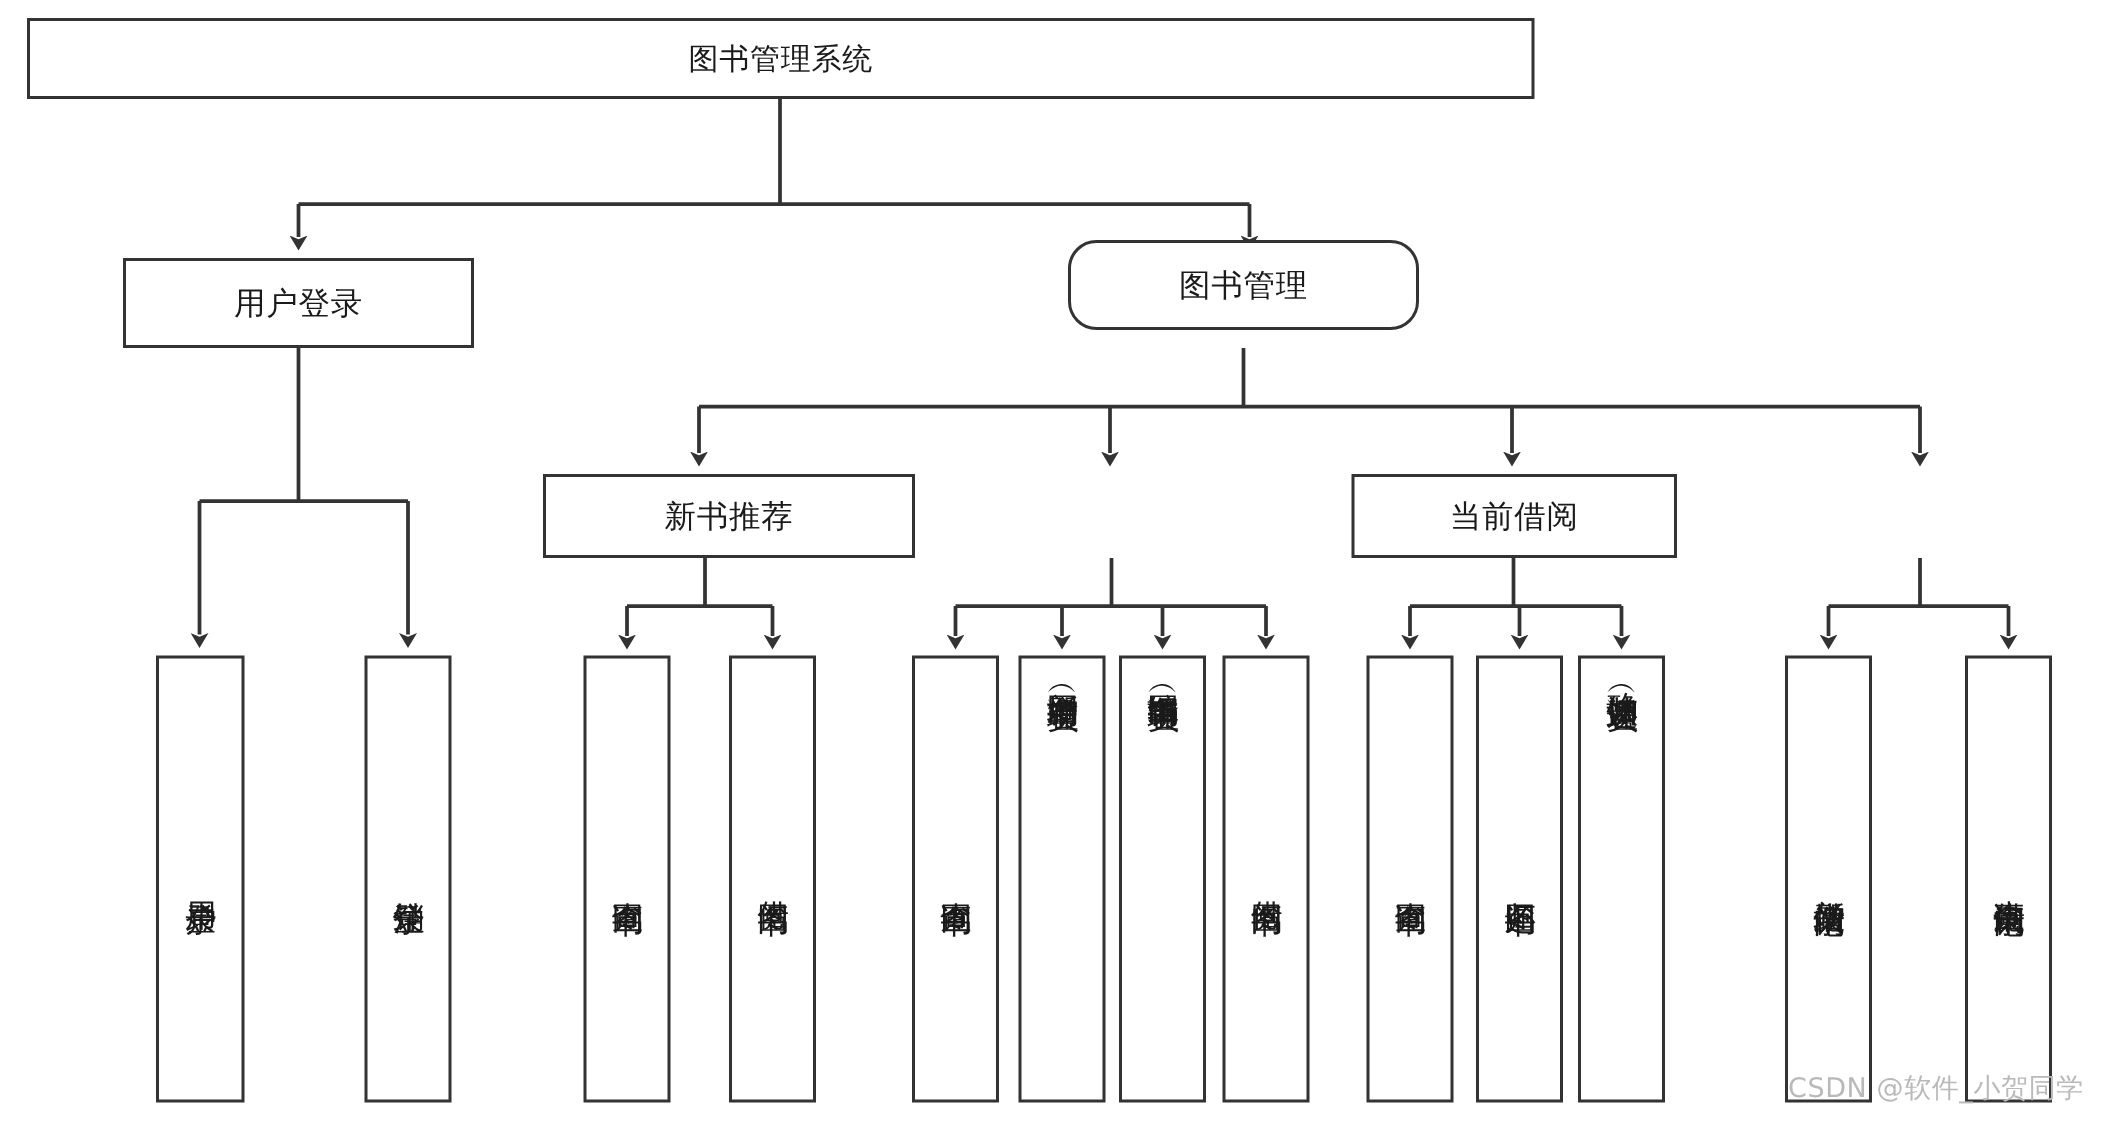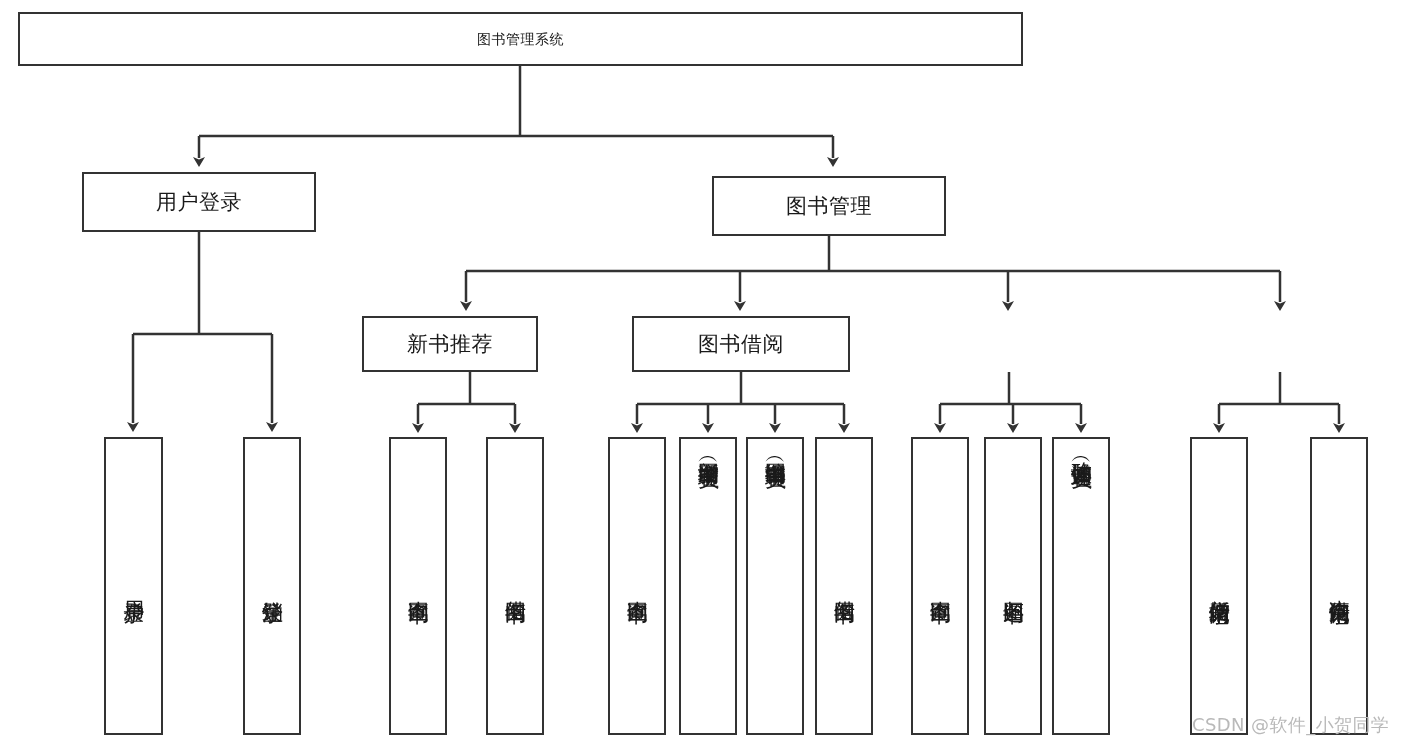--- a/index.html
+++ b/index.html
@@ -33,21 +33,21 @@
     align-items: center;
     justify-content: center;
     color: #1a1a1a;
   }
   .node .label {
     font-size: 21px;
     line-height: 1.15;
     letter-spacing: 0.5px;
     white-space: nowrap;
   }
-  .node-root .label { font-size: 14px; }
+  .node-root .label { font-size: 20px; }
   .node-l1 .label { font-size: 21px; }
   .node-l2 .label { font-size: 21px; }
   .node-leaf {
     align-items: flex-start;
     justify-content: center;
     padding-top: 4px;
   }
   .node-leaf .label {
     writing-mode: vertical-rl;
     text-orientation: upright;
@@ -138,29 +138,29 @@
     </g>
   </svg>
 
   <div class="node node-root" id="n-root" style="left: 18px; top: 12px; width: 1005px; height: 54px;">
     <span class="label">图书管理系统</span>
   </div>
 
   <div class="node node-l1" id="n-l1-0" style="left: 82px; top: 172px; width: 234px; height: 60px;">
     <span class="label">用户登录</span>
   </div>
-  <div class="node node-l1" id="n-l1-1" style="left: 712px; top: 176px; width: 234px; height: 60px;">
+  <div class="node node-l1" id="n-l1-1" style="left: 712px; top: 160px; width: 234px; height: 60px; border-radius: 19px;">
     <span class="label">图书管理</span>
   </div>
 
-  <div class="node node-l2" id="n-l2-0" style="left: 362px; top: 316px; width: 176px; height: 56px;">
+  <div class="node node-l2" id="n-l2-0" style="left: 362px; top: 316px; width: 248px; height: 56px;">
     <span class="label">新书推荐</span>
   </div>
-  <div class="node node-l2" id="n-l2-1" style="left: 632px; top: 316px; width: 218px; height: 56px;">
-    <span class="label">图书借阅</span>
+  <div class="node node-l2" id="n-l2-2" style="left: 901px; top: 316px; width: 217px; height: 56px;">
+    <span class="label">当前借阅</span>
   </div>
 
   <div class="node node-leaf leaf-center" id="n-leaf-0" style="left: 104px; top: 437px; width: 59px; height: 298px;">
     <span class="label">用户登录</span>
   </div>
   <div class="node node-leaf leaf-center" id="n-leaf-1" style="left: 243px; top: 437px; width: 58px; height: 298px;">
     <span class="label">注销登录</span>
   </div>
   <div class="node node-leaf leaf-center" id="n-leaf-2" style="left: 389px; top: 437px; width: 58px; height: 298px;">
     <span class="label">查询图书</span>

